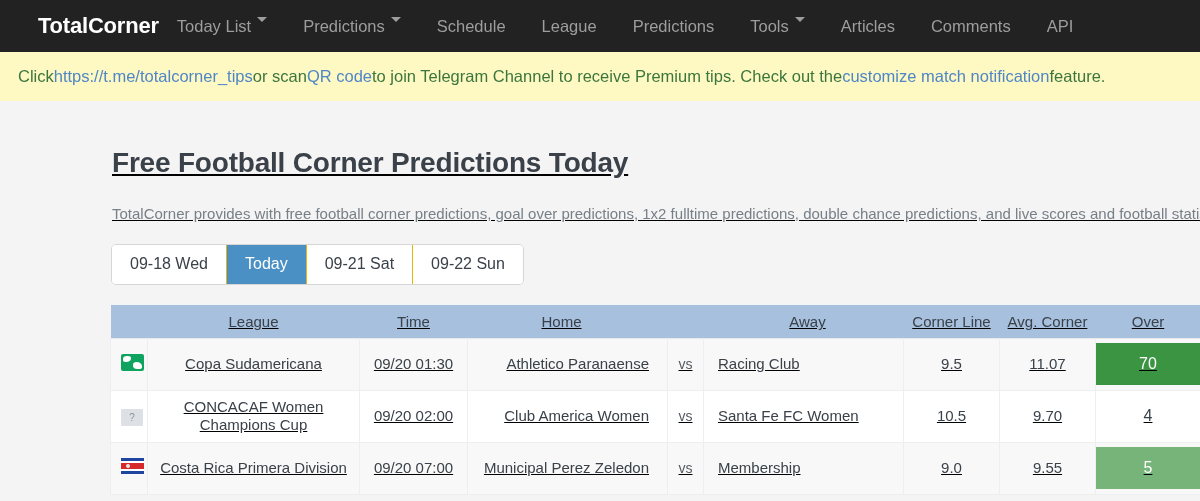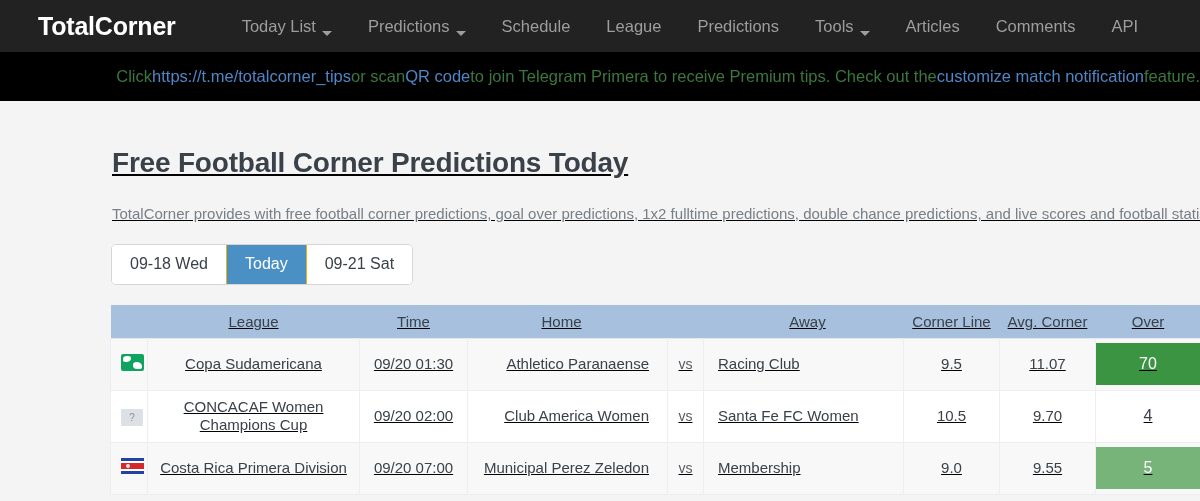--- a/index.html
+++ b/index.html
@@ -14,58 +14,56 @@
   
   .navbar {
     height: 52px;
     background: #222222;
     display: flex;
     align-items: center;
     padding-left: 38px;
   }
   .brand {
     color: #ffffff;
-    font-size: 25px;
+    font-size: 22px;
     font-weight: bold;
     letter-spacing: -0.2px;
-    margin-right: 48px;
     white-space: nowrap;
     cursor: pointer;
   }
   .nav-items { display: flex; align-items: center; }
   .nav-item {
     color: #9d9d9d;
     font-size: 16.5px;
     padding: 0 18px;
     white-space: nowrap;
     cursor: pointer;
     display: flex;
-    align-items: flex-end;
+    align-items: flex-start;
     gap: 6px;
   }
   .caret {
     display: inline-block;
     width: 0; height: 0;
     border-left: 5px solid transparent;
     border-right: 5px solid transparent;
     border-top: 5px solid #9d9d9d;
   }
 
   
   .alert {
-    background: #000000;
+    background: #fef9c3;
     color: #3c763d;
     font-size: 16.5px;
     height: 49px;
     display: flex;
     align-items: center;
     padding-left: 18px;
     white-space: nowrap;
     overflow: hidden;
-    justify-content: flex-end;
   }
   .alert a { color: #4f86c6; text-decoration: none; cursor: pointer; }
 
   
   .content {
     padding: 46px 0 0 110px;
     text-decoration: underline;
   }
   .page-title {
     font-size: 28px;
@@ -259,35 +257,36 @@
       <span>API</span>
     </div>
   </div>
 </div>
 
 <div class="alert">
   <span>Click </span>
     <a>https://t.me/totalcorner_tips</a>
     <span> or scan </span>
     <a>QR code</a>
-    <span> to join Telegram Primera to receive Premium tips. Check out the </span>
+    <span> to join Telegram Channel to receive Premium tips. Check out the </span>
     <a>customize match notification</a>
     <span> feature.</span>
 </div>
 
 <div class="content">
 
   <h1 class="page-title">Free Football Corner Predictions Today</h1>
   <p class="page-desc">TotalCorner provides with free football corner predictions, goal over predictions, 1x2 fulltime predictions, double chance predictions, and live scores and football statistics</p>
 
   
   <div class="date-tabs">
     <div class="date-tab">09-18 Wed</div>
     <div class="date-tab active">Today</div>
     <div class="date-tab">09-21 Sat</div>
+    <div class="date-tab">09-22 Sun</div>
   </div>
 
   
   <div class="table-wrap">
     <table class="matches">
       <thead>
         <tr>
           <th class="col-flag"></th>
           <th class="col-league">League</th>
           <th class="col-time">Time</th>

